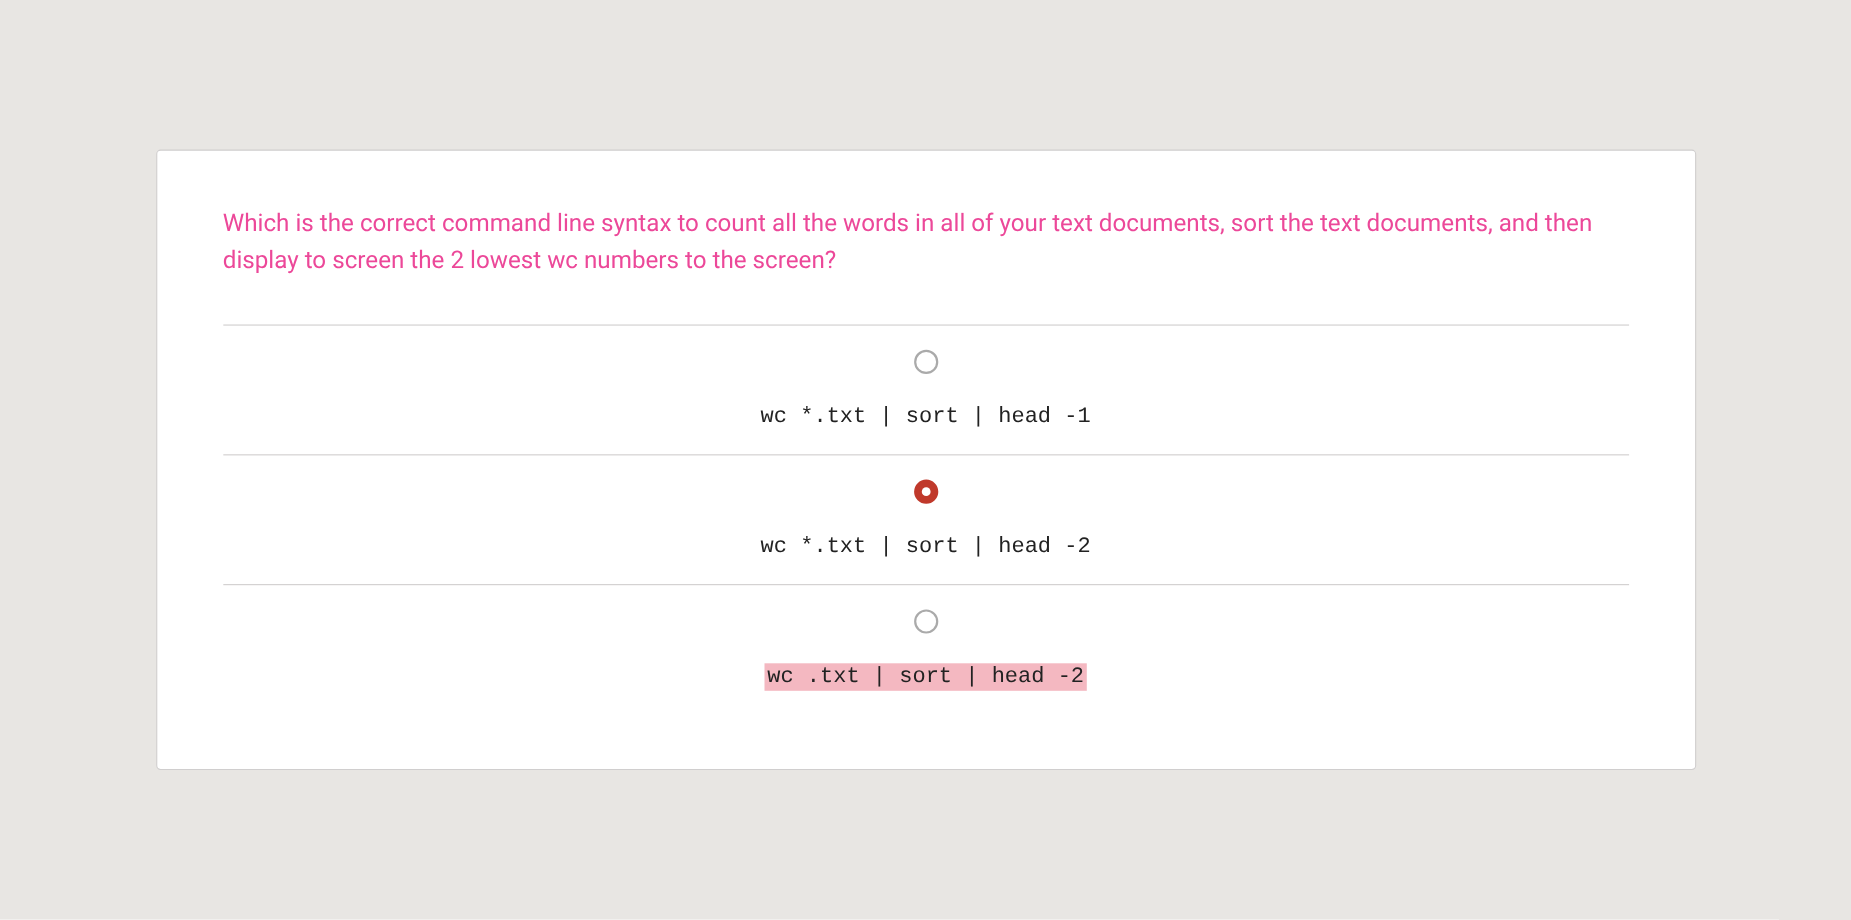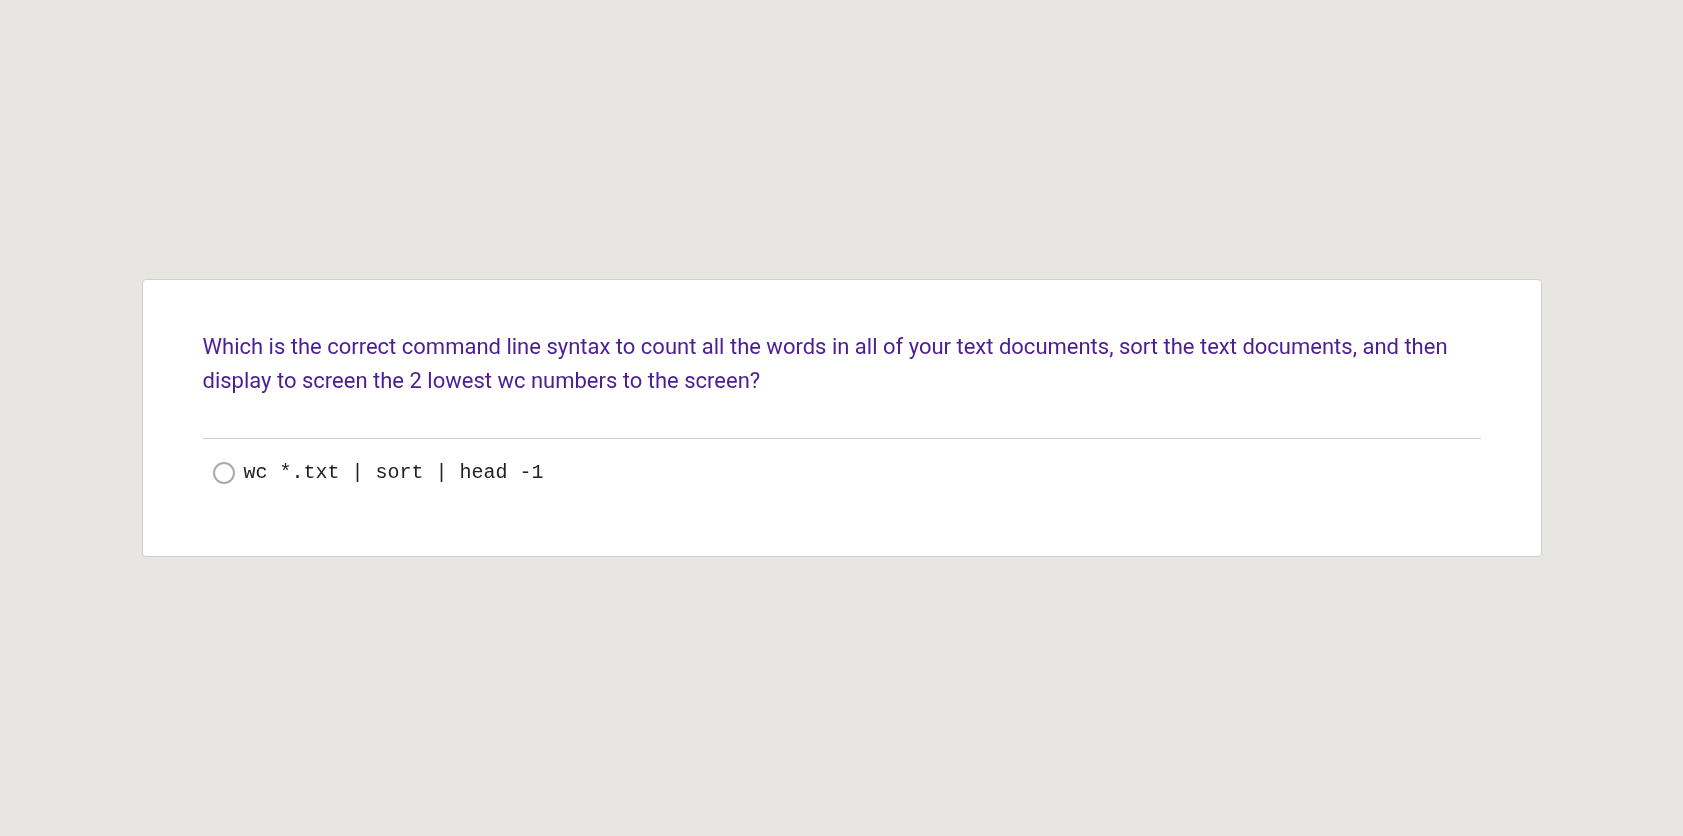--- a/index.html
+++ b/index.html
@@ -22,21 +22,21 @@
       background-color: #ffffff;
       border: 1px solid #d0cece;
       border-radius: 4px;
       max-width: 1400px;
       width: 100%;
       padding: 50px 60px 50px 60px;
     }
 
     .question-text {
       font-size: 22px;
-      color: #4c1d95;
+      color: #ec4899;
       line-height: 1.55;
       margin-bottom: 40px;
       font-weight: 400;
     }
 
     .divider {
       border: none;
       border-top: 1px solid #d0cece;
       margin: 0;
     }
@@ -44,21 +44,22 @@
     .options-list {
       list-style: none;
     }
 
     .option-item {
       display: flex;
       align-items: center;
       padding: 22px 10px;
       border-bottom: 1px solid #d0cece;
       cursor: pointer;
-      gap: 9px;
+      gap: 28px;
+      flex-direction: column;
     }
 
     .option-item:last-child {
       border-bottom: none;
     }
 
     .radio-outer {
       width: 22px;
       height: 22px;
       border-radius: 50%;
@@ -102,17 +103,28 @@
   <hr class="divider">
 
   <ul class="options-list">
 
     <li class="option-item">
       <div class="radio-outer">
       </div>
       <span class="option-label">wc *.txt | sort | head -1</span>
     </li>
 
+    <li class="option-item">
+      <div class="radio-outer selected">
+        <div class="radio-inner"></div>
+      </div>
+      <span class="option-label">wc *.txt | sort | head -2</span>
+    </li>
 
+    <li class="option-item">
+      <div class="radio-outer">
+      </div>
+      <span class="option-label"><span class="highlighted">wc .txt | sort | head -2</span></span>
+    </li>
 
 
   </ul>
 </div>
 
 </body></html>

